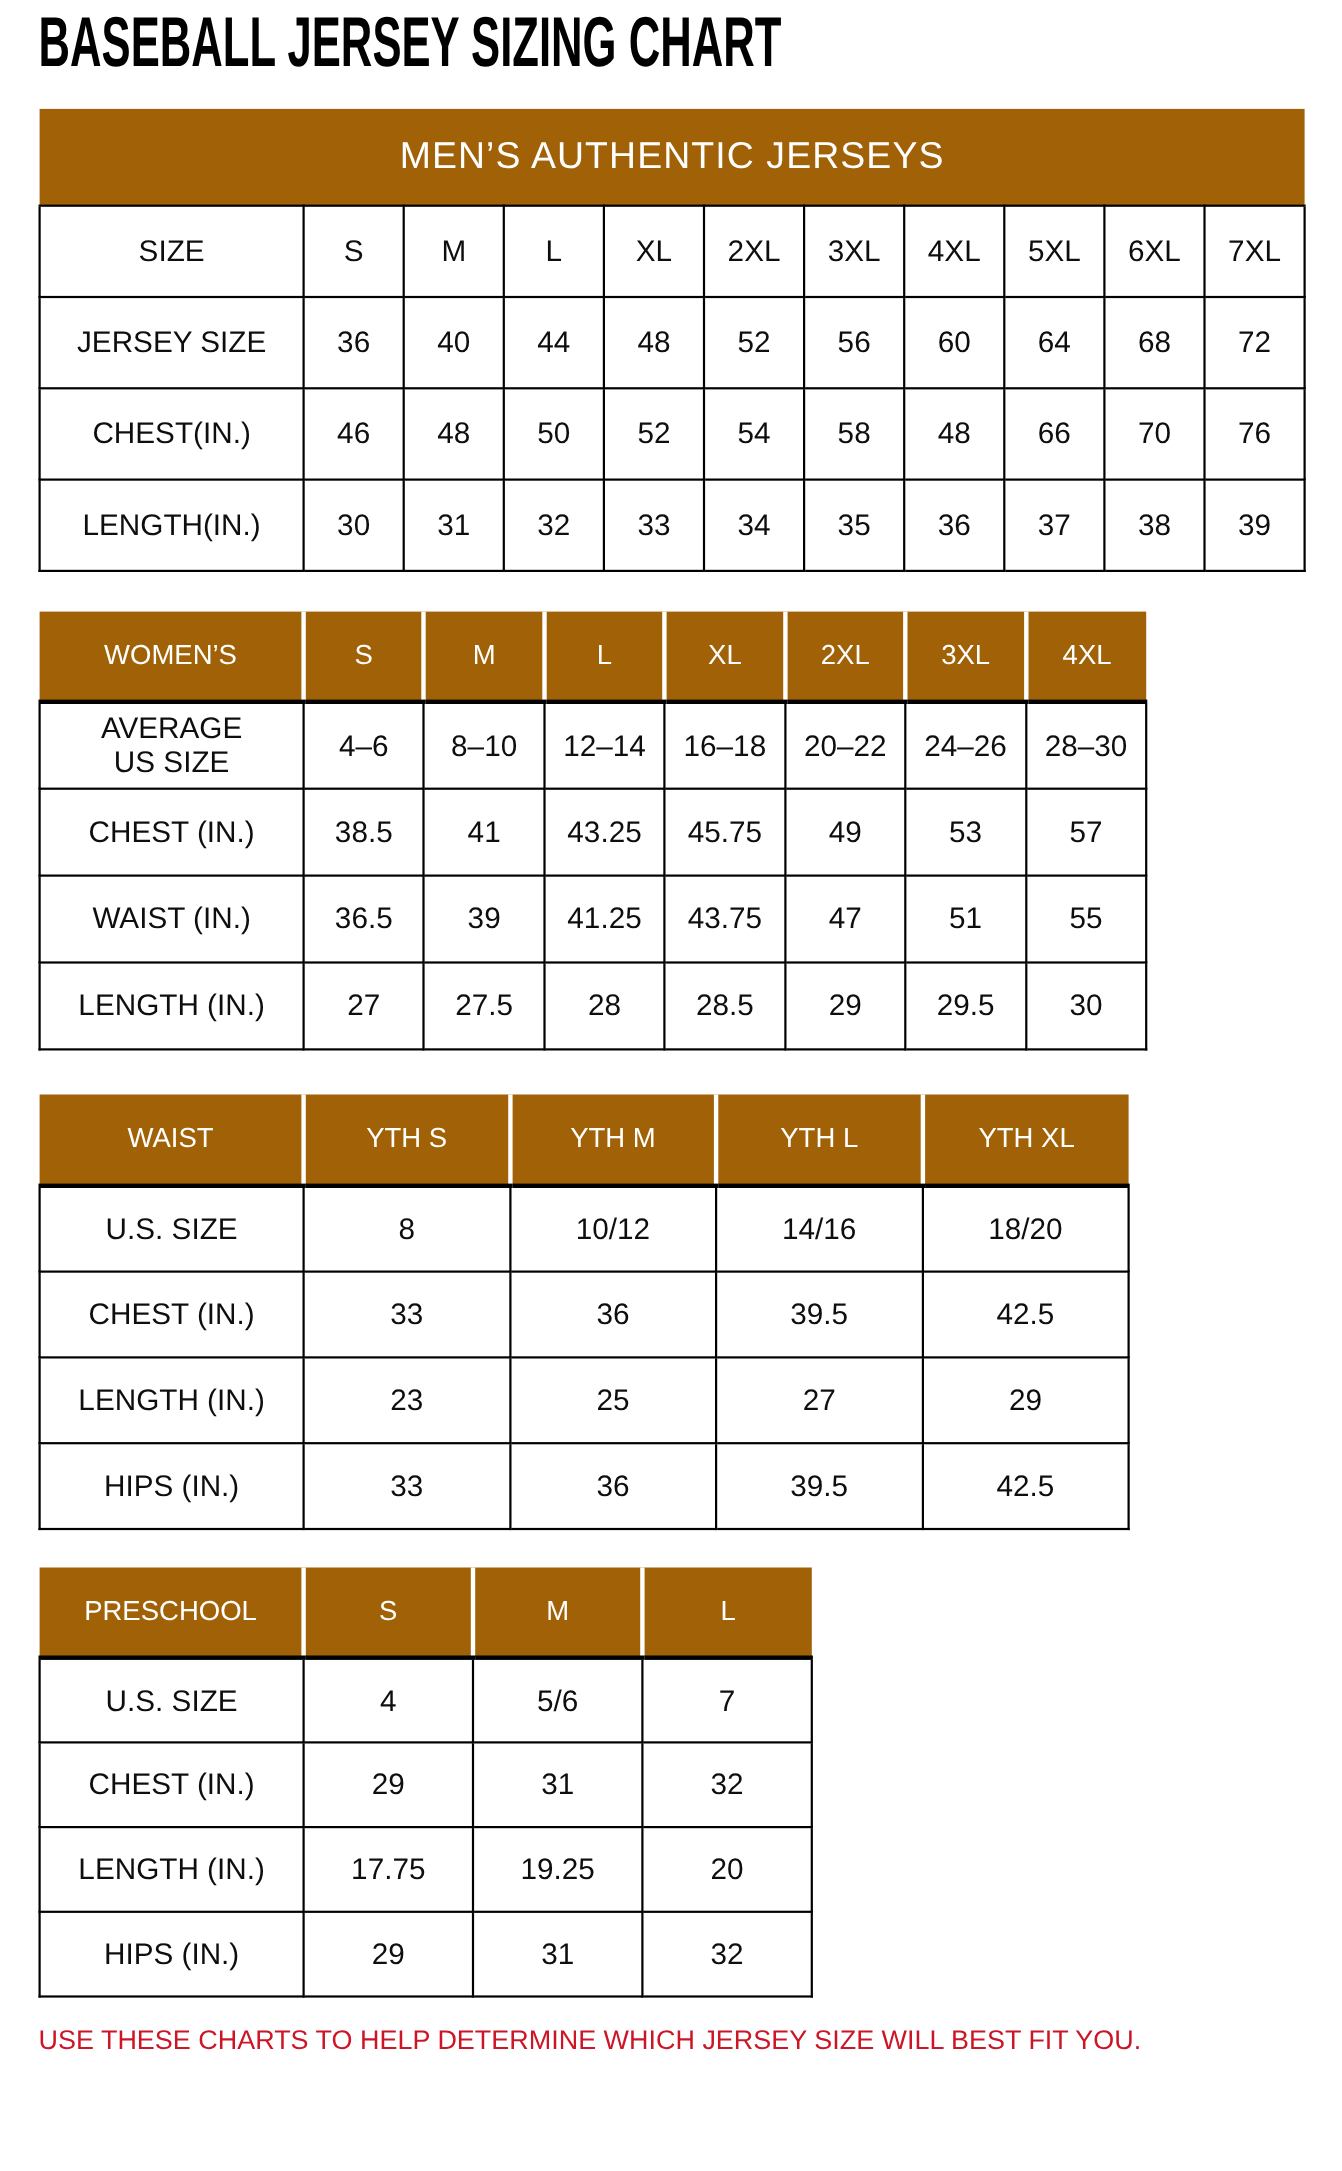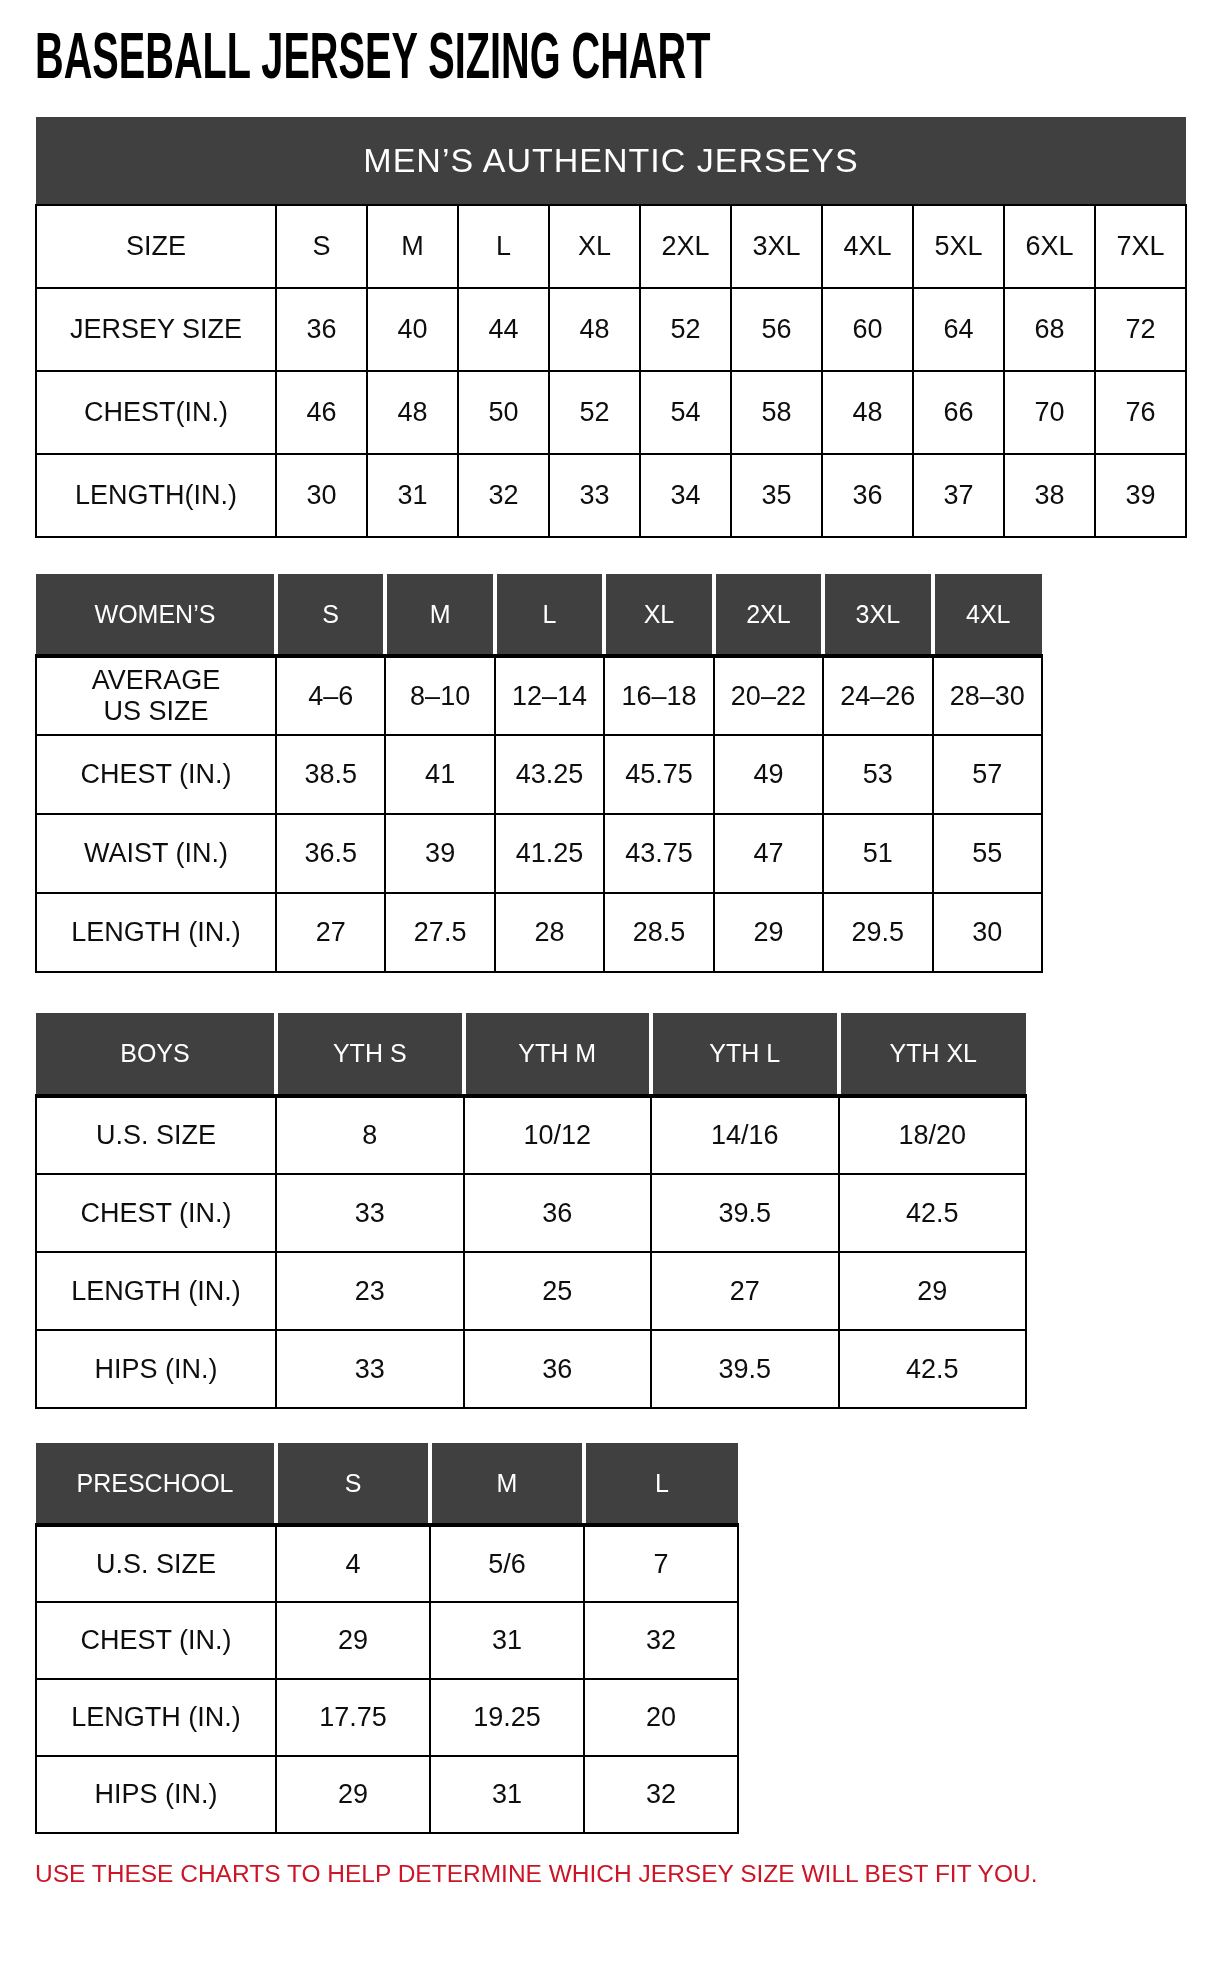--- a/index.html
+++ b/index.html
@@ -3,21 +3,21 @@
 <meta charset="utf-8">
 <style>
   * { margin: 0; padding: 0; box-sizing: border-box; }
   html, body { background: #ffffff; }
   body {
     width: 1220px;
     min-height: 1974px;
     font-family: "Liberation Sans", "DejaVu Sans", sans-serif;
     color: #0e0e0e;
   }
-  .page { padding: 24px 35px 10px 35px; }
+  .page { padding: 6px 35px 10px 35px; }
 
   
   .title {
     font-size: 64px;
     font-weight: bold;
     line-height: 1.02;
     color: #000;
     white-space: nowrap;
     letter-spacing: 0px;
     transform: scaleX(0.62);
@@ -48,21 +48,21 @@
   table.sizing td {
     border: 2px solid #000;
     text-align: center;
     vertical-align: middle;
     font-size: 27px;
     color: #0e0e0e;
     padding: 0 4px;
   }
   table.sizing td.row-label { white-space: pre-line; }
   table.sizing thead th {
-    background: #404040;
+    background: #a16207;
     color: #ffffff;
     font-weight: normal;
     text-align: center;
     vertical-align: middle;
   }
 
   
   .t-mens { width: 1152px; margin-top: 28px; }
   .t-mens thead th {
     height: 88px;
@@ -250,21 +250,21 @@
   <table class="sizing split t-boys">
     <colgroup>
         <col class="label-col">
         <col>
         <col>
         <col>
         <col>
       </colgroup>
     <thead>
         <tr>
-          <th>BOYS</th>
+          <th>WAIST</th>
           <th>YTH S</th>
           <th>YTH M</th>
           <th>YTH L</th>
           <th>YTH XL</th>
         </tr>
       </thead>
     <tbody>
         <tr>
           <td class="row-label">U.S. SIZE</td>
           <td>8</td>

